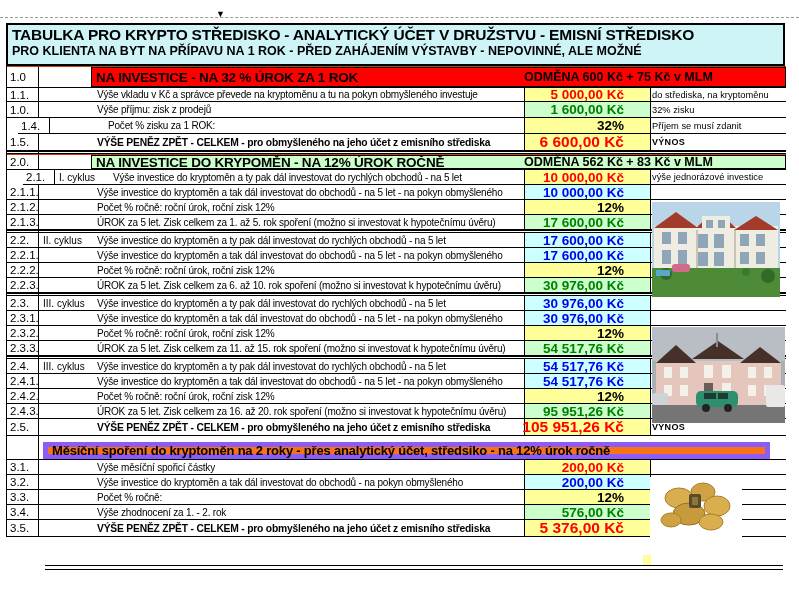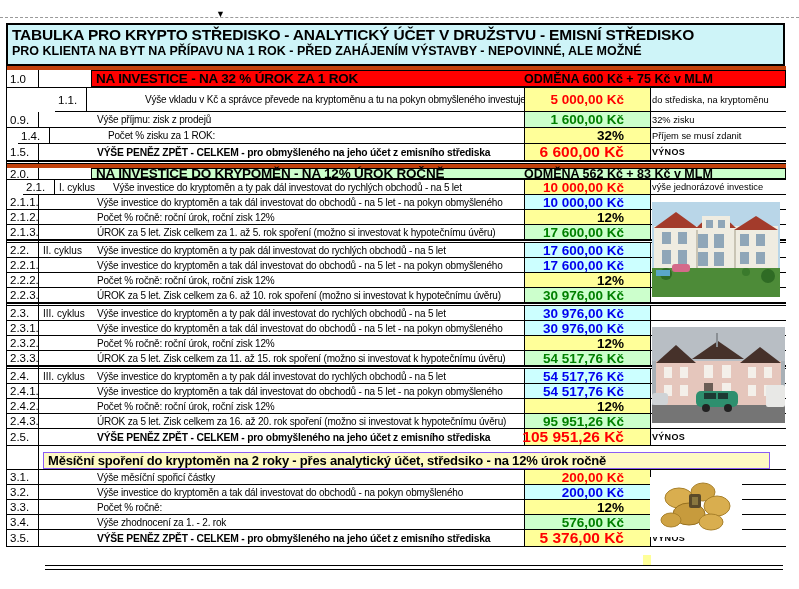--- a/index.html
+++ b/index.html
@@ -32,28 +32,28 @@
     font-weight:bold;font-size:13.5px;display:flex;align-items:center;justify-content:flex-end;
     padding-right:26px;white-space:nowrap;}
   .c-val.big{font-size:15.5px;}
   .c-note{width:134px;flex:none;font-size:9.3px;padding-left:1px;display:flex;align-items:center;
     white-space:nowrap;overflow:hidden;}
   .note-bold{font-weight:bold;font-size:9px;letter-spacing:0.3px;}
   .bg-y{background:#ffff99;} .bg-c{background:#ccffff;} .bg-g{background:#ccffcc;}
   .tx-r{color:#ff0000;} .tx-b{color:#0000ee;} .tx-g{color:#008000;} .tx-k{color:#000;}
 
   
-  .bar-row{border-top:4px solid #c2410c;}
+  .bar-row{border-top:1px solid #c2410c;}
   .hbar{flex:1;margin-left:52px;position:relative;display:flex;align-items:center;
     border:1px solid #000;box-sizing:border-box;padding-left:4px;}
   .bar-red{background:#ff0000;color:#000000;}
   .bar-green{background:#ccffcc;color:#000;}
   .bar-title{font-weight:bold;font-size:13.5px;white-space:nowrap;letter-spacing:-0.2px;}
   .bar-reward{position:absolute;left:432px;font-weight:bold;font-size:12.5px;white-space:nowrap;}
-  .bar3{background:#fef9c3;border:1px solid #8b5cf6;box-sizing:border-box;width:727px;margin-left:4px;
+  .bar3{background:#f97316;border:5px solid #8b5cf6;box-sizing:border-box;width:727px;margin-left:4px;
     font-weight:bold;font-size:13px;letter-spacing:-0.2px;display:flex;align-items:center;
     padding-left:4px;white-space:nowrap;}
 
   
   .img-abs{position:absolute;overflow:hidden;}
   .render-img{left:652px;top:202px;width:128px;height:95px;}
   .photo-img{left:652px;top:327px;width:133px;height:96px;}
   .coins-wrap{left:650px;top:477px;width:92px;height:60px;background:#fff;display:flex;
     align-items:center;justify-content:center;}
   .yellow-strip{position:absolute;left:643px;top:555px;width:8px;height:11px;background:#ffff99;}
@@ -72,29 +72,29 @@
 </div>
 
 <div class="tbl">
     <div class="trow bar-row" style="height: 22px;">
       <div class="c-num">1.0</div>
       <div class="hbar bar-red">
         <span class="bar-title">NA INVESTICE - NA 32 % ÚROK ZA 1 ROK</span>
         <span class="bar-reward">ODMĚNA 600 Kč + 75 Kč v MLM</span>
       </div>
     </div>
-    <div class="trow" style="height: 24px; margin-left: 48px;">
+    <div class="trow" style="height: 14px;">
       <div class="c-num">1.1.</div>
       <div class="c-cyk"></div>
       <div class="c-desc">Výše vkladu v Kč a správce převede na kryptoměnu a tu na pokyn obmyšleného investuje</div>
       <div class="c-val bg-y tx-r">5 000,00 Kč</div>
       <div class="c-note">do střediska, na kryptoměnu</div>
     </div>
     <div class="trow" style="height: 16px;">
-      <div class="c-num">0.9.</div>
+      <div class="c-num">1.0.</div>
       <div class="c-cyk"></div>
       <div class="c-desc">Výše příjmu: zisk z prodejů</div>
       <div class="c-val bg-g tx-g">1 600,00 Kč</div>
       <div class="c-note">32% zisku</div>
     </div>
     <div class="trow" style="height: 16px; margin-left: 11px;">
       <div class="c-num">1.4.</div>
       <div class="c-cyk"></div>
       <div class="c-desc">Počet % zisku za 1 ROK:</div>
       <div class="c-val bg-y tx-k">32%</div>

